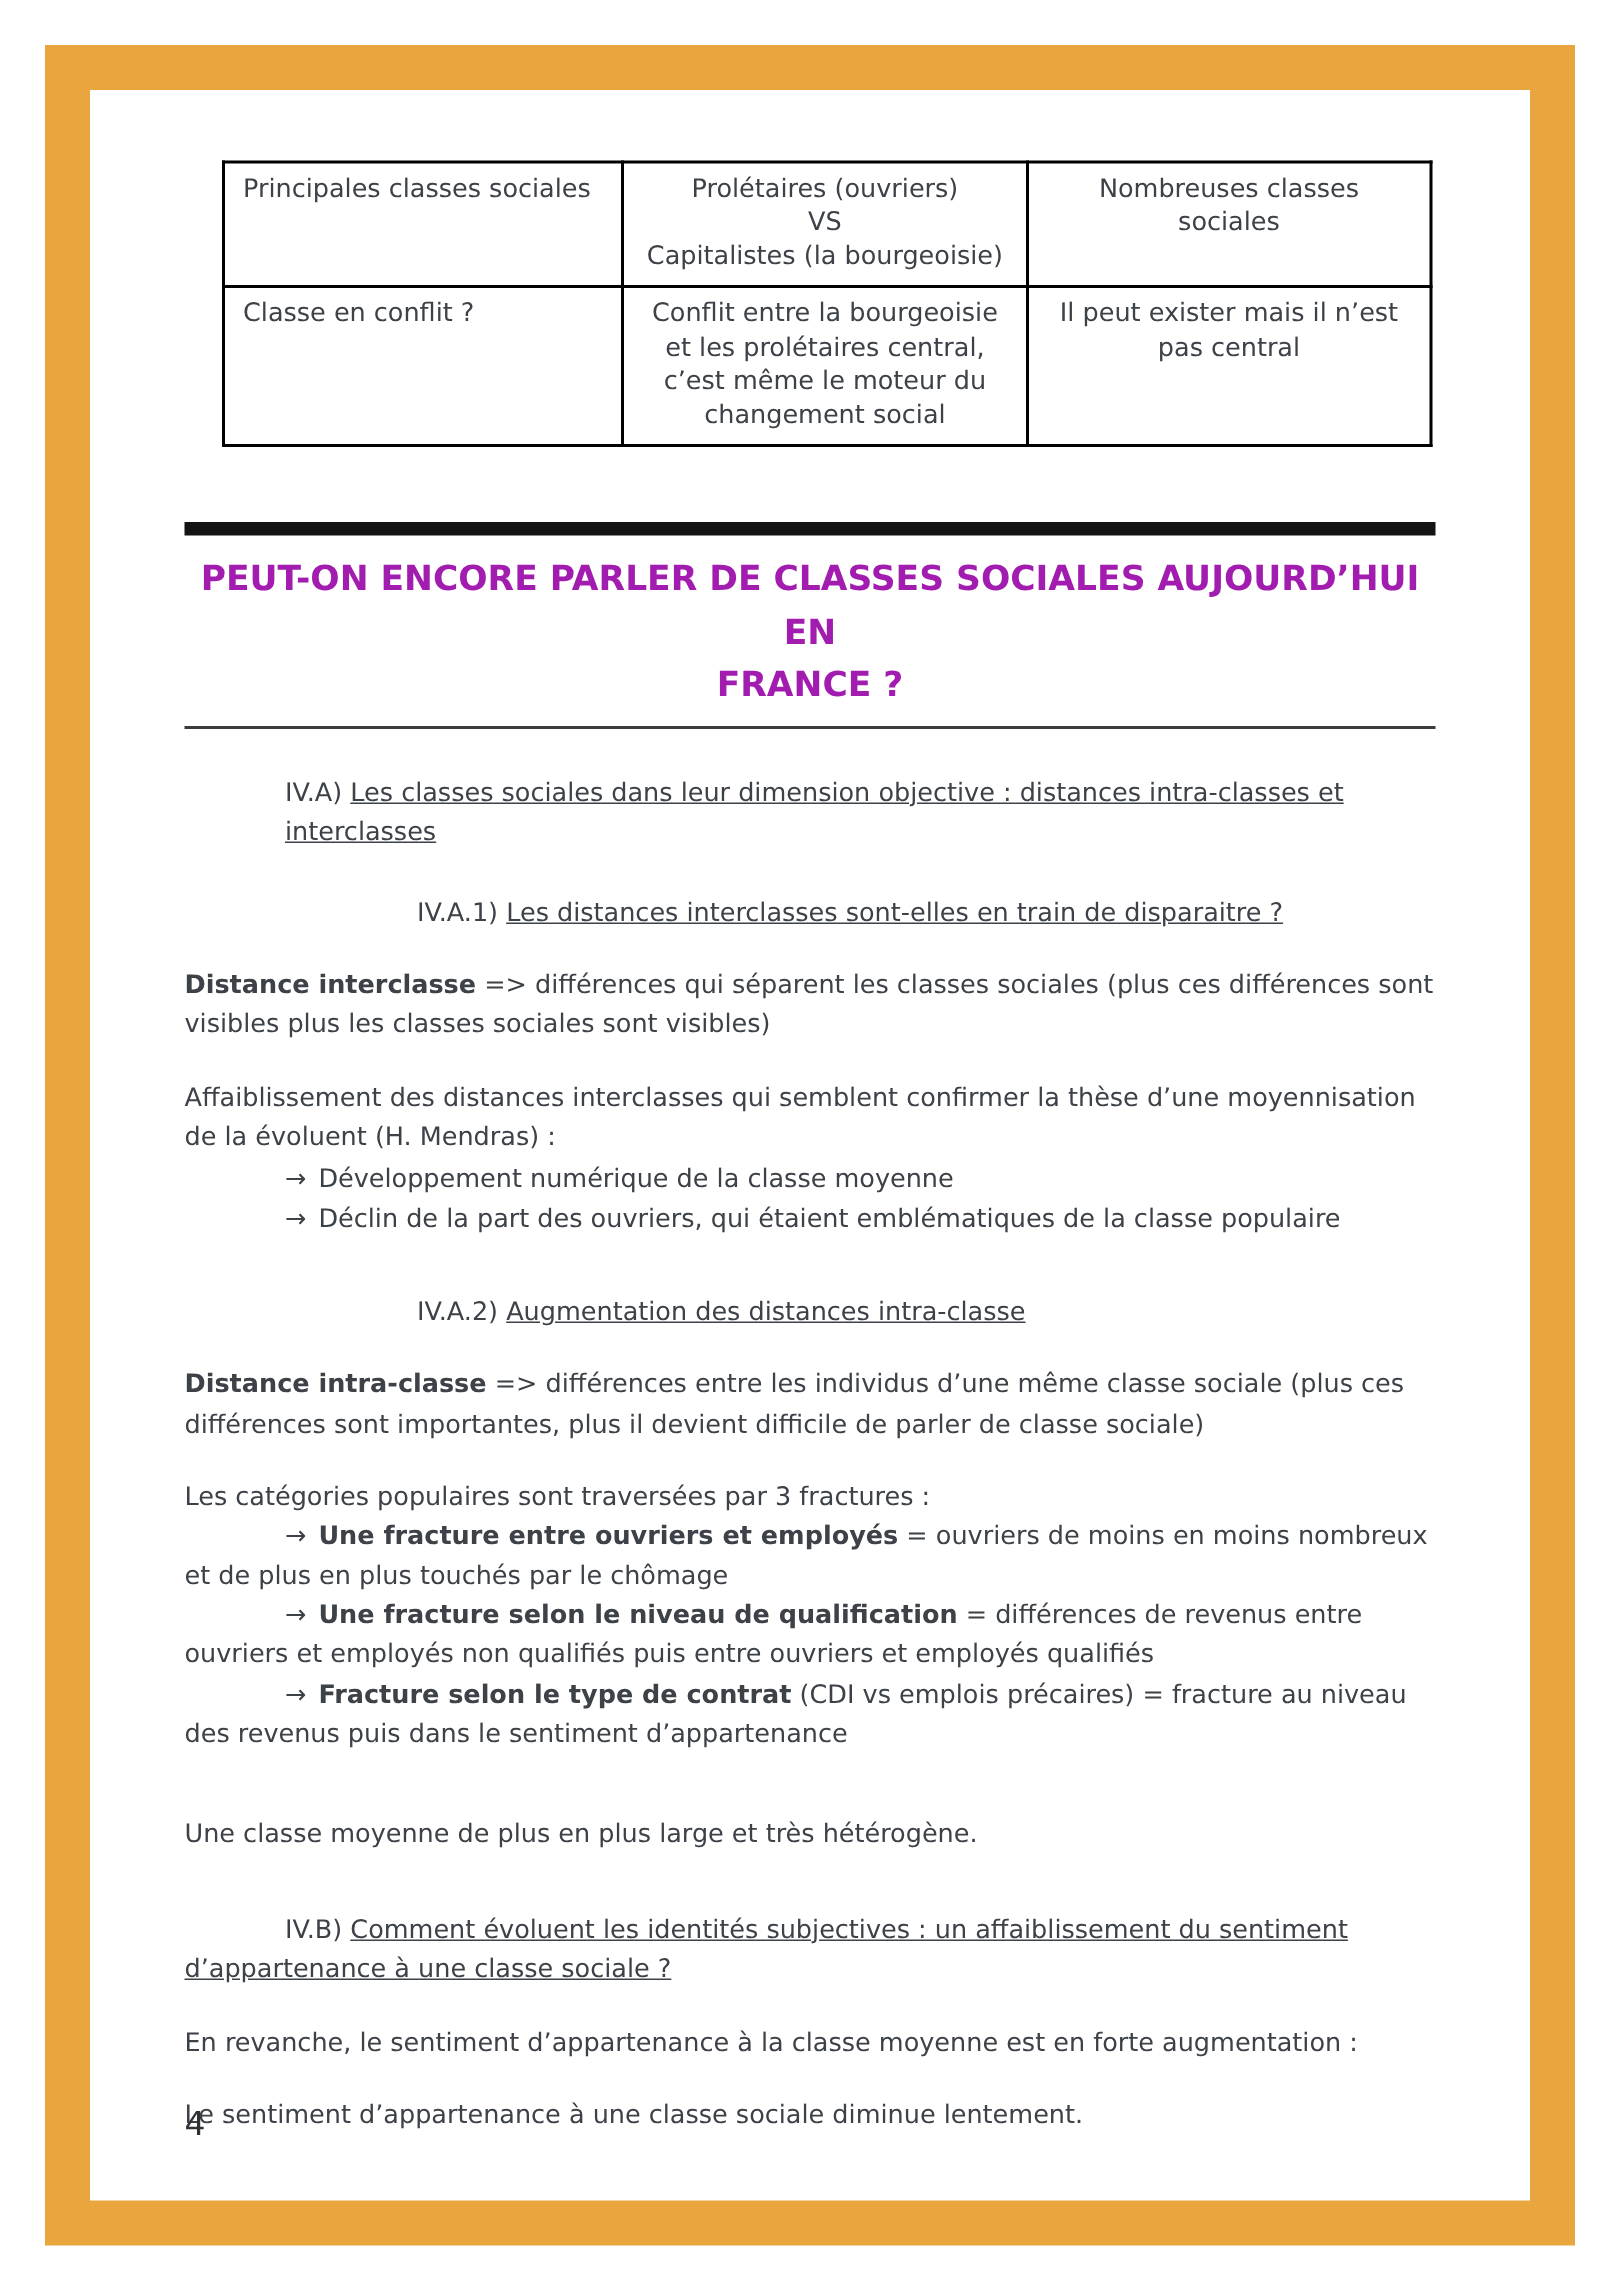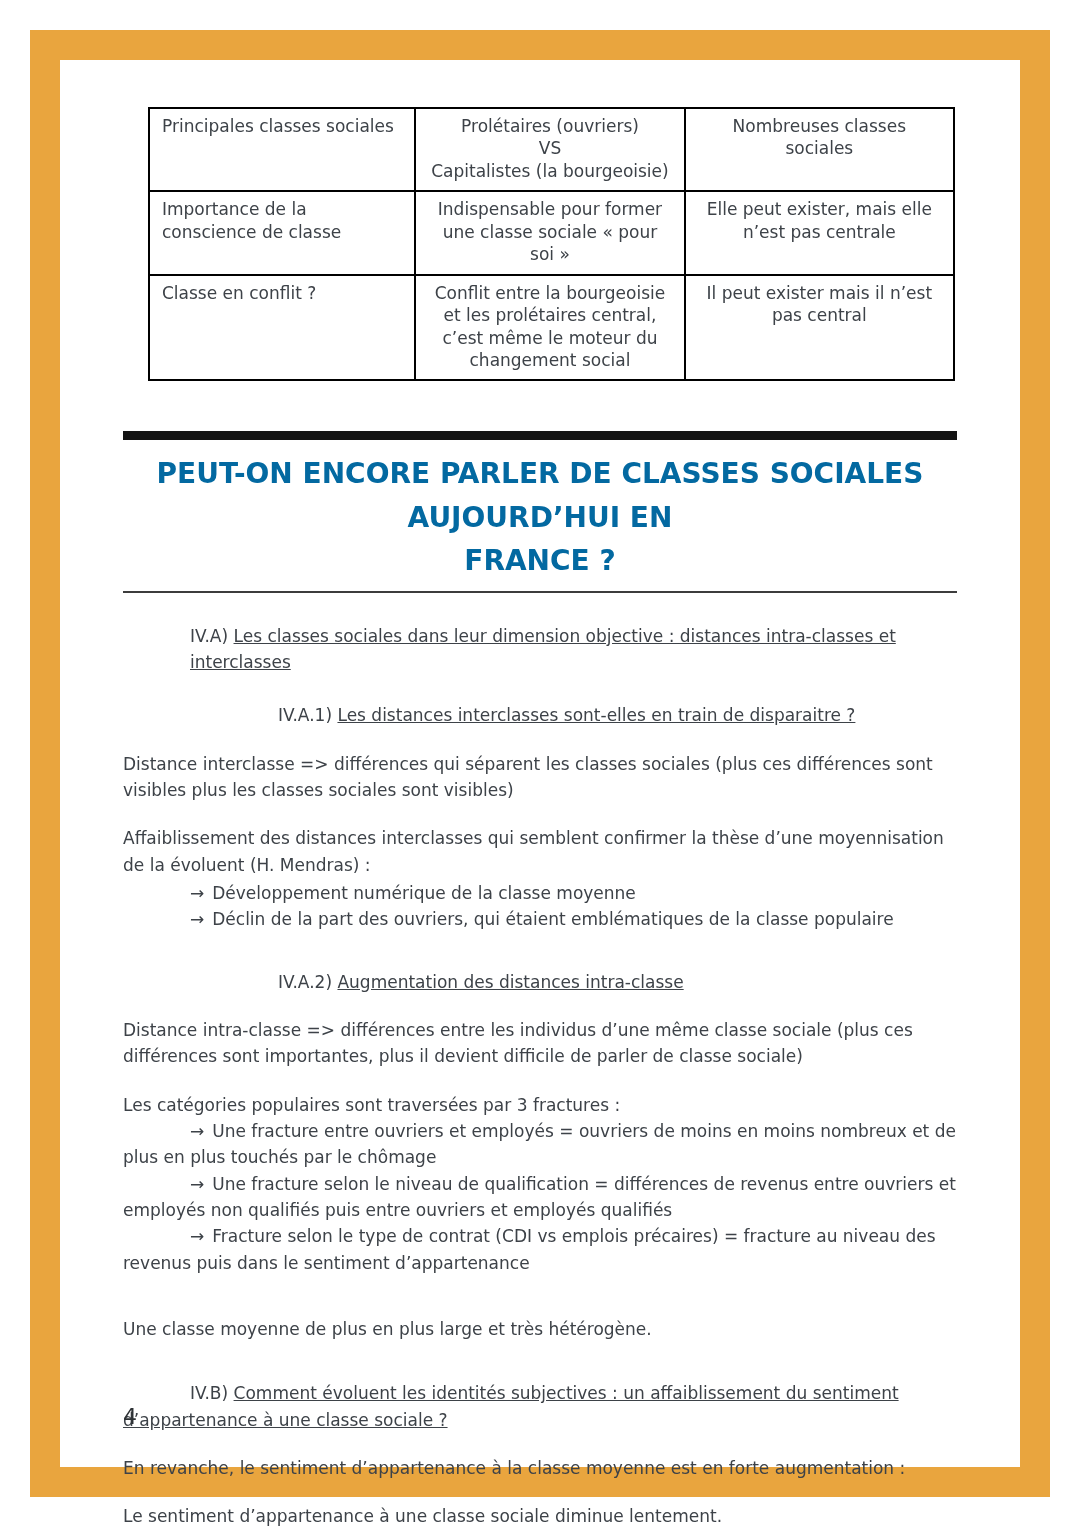--- a/index.html
+++ b/index.html
@@ -39,34 +39,34 @@
   td.c2 { width: 270px; text-align: center; }
   td.c3 { width: 270px; text-align: center; }
   .pre { white-space: pre-line; }
 
   
   .heading-block { margin-top: 50px; }
   .bar { height: 9px; background: #141414; }
   h1.title {
     margin-top: 12px;
     text-align: center;
-    font-size: 28px;
+    font-size: 23px;
     font-weight: bold;
-    color: #0369a1;
+    color: #a21caf;
     line-height: 1.55;
   }
   .rule { margin-top: 8px; height: 2px; background: #3c3c3c; }
 
   
   .h-iva { margin-top: 30px; padding-left: 67px; }
   .h-iva1 { margin-top: 27px; padding-left: 155px; }
   .h-iva2 { margin-top: 36px; padding-left: 155px; }
   .h-ivb { margin-top: 38px; text-indent: 67px; }
   .u { text-decoration: underline; }
-  .b { font-weight: normal; }
+  .b { font-weight: bold; }
 
   
   .para { margin-top: 22px; }
   .bullets { margin-top: 2px; }
   .bullet { padding-left: 67px; }
   .arrow { margin-right: 8px; }
   .fracture { text-indent: 67px; }
   .gap-lg { margin-top: 40px; }
 
   .page-num {
@@ -84,25 +84,20 @@
   <div class="content">
 
     <table class="cmp">
       <tbody>
         <tr>
           <td class="c1">Principales classes sociales</td>
           <td class="c2 pre">Prolétaires (ouvriers)
 VS
 Capitalistes (la bourgeoisie)</td>
           <td class="c3">Nombreuses classes sociales</td>
-        </tr>
-        <tr>
-          <td class="c1">Importance de la conscience de classe</td>
-          <td class="c2">Indispensable pour former une classe sociale « pour soi »</td>
-          <td class="c3">Elle peut exister, mais elle n’est pas centrale</td>
         </tr>
         <tr>
           <td class="c1">Classe en conflit ?</td>
           <td class="c2">Conflit entre la bourgeoisie et les prolétaires central, c’est même le moteur du changement social</td>
           <td class="c3">Il peut exister mais il n’est pas central</td>
         </tr>
       </tbody>
     </table>
 
     <div class="heading-block">

